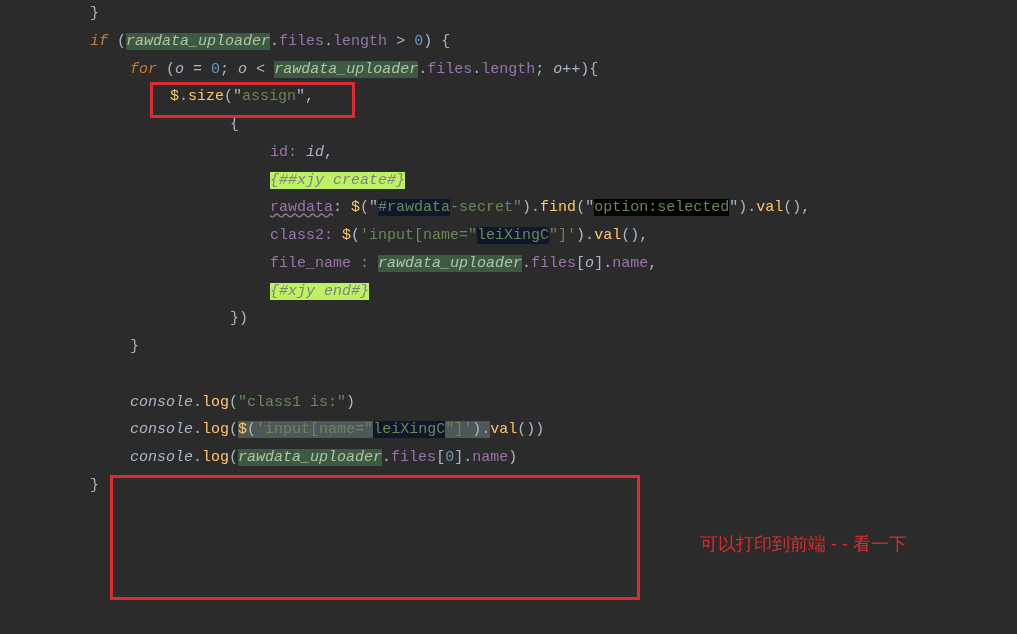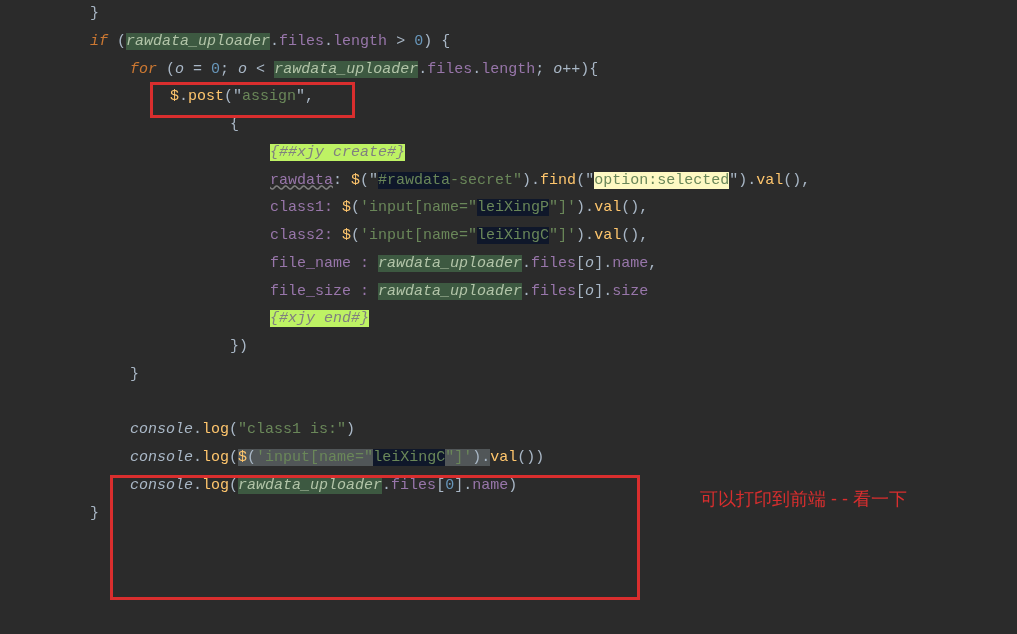--- a/index.html
+++ b/index.html
@@ -23,21 +23,21 @@
   .var  { background: #3d5941; color: #b2c4a8; font-style: italic; }
   .prop { color: #9876aa; }
   .num  { color: #6897bb; }
   .str  { color: #6a8759; }
   .strbg{ background: #0f172a; color: #6a8759; }
   .fn   { color: #ffc66d; }
   .pun  { color: #a9b7c6; }
   .glob { color: #a9b7c6; font-style: italic; }
   .dollar { color: #ffc66d; }
   .tpl  { background: #bef264; color: #808080; font-style: italic; }
-  .opt  { background: #fef9c3; color: #6a8759; }
+  .opt  { background: #000000; color: #6a8759; }
   .url  { color: #6a8759; text-decoration-style: wavy; text-decoration-color: #6a8759; }
 
   .red-box {
     position: absolute;
     border: 3px solid #d92e2e;
     pointer-events: none;
     z-index: 5;
   }
   .annotation {
     position: absolute;
@@ -51,36 +51,35 @@
 <body>
 
 <div class="code-area">
 
 <div class="line"><span class="pun" style="margin-left:40px">}</span></div>
 
 <div class="line"><span style="margin-left:40px"></span><span class="kw">if</span><span class="pun"> (</span><span class="var">rawdata_uploader</span><span class="pun">.</span><span class="prop">files</span><span class="pun">.</span><span class="prop">length</span><span class="pun"> &gt; </span><span class="num">0</span><span class="pun">) {</span></div>
 
 <div class="line"><span style="margin-left:80px"></span><span class="kw">for</span><span class="pun"> (</span><span class="glob">o</span><span class="pun"> = </span><span class="num">0</span><span class="pun">; </span><span class="glob">o</span><span class="pun"> &lt; </span><span class="var">rawdata_uploader</span><span class="pun">.</span><span class="prop">files</span><span class="pun">.</span><span class="prop">length</span><span class="pun">; </span><span class="glob">o</span><span class="pun">++){</span></div>
 
-<div class="line"><span style="margin-left:120px"></span><span class="dollar">$</span><span class="pun">.</span><span class="fn">post</span><span class="pun">("</span><span class="url">assign</span><span class="pun">",</span></div>
+<div class="line"><span style="margin-left:120px"></span><span class="dollar">$</span><span class="pun">.</span><span class="fn">size</span><span class="pun">("</span><span class="url">assign</span><span class="pun">",</span></div>
 
 <div class="line"><span style="margin-left:180px"></span><span class="pun">{</span></div>
 
+<div class="line"><span style="margin-left:220px"></span><span class="prop">id: </span><span class="glob">id</span><span class="pun">,</span></div>
 
 <div class="line"><span style="margin-left:220px"></span><span class="tpl">{##xjy create#}</span></div>
 
 <div class="line"><span style="margin-left:220px"></span><span class="prop" style="text-decoration:underline wavy #808080">rawdata</span><span class="pun">: </span><span class="dollar">$</span><span class="pun">("</span><span class="strbg">#rawdata</span><span class="str">-secret"</span><span class="pun">).</span><span class="fn">find</span><span class="pun">("</span><span class="opt">option:selected</span><span class="pun">").</span><span class="fn">val</span><span class="pun">(),</span></div>
 
-<div class="line"><span style="margin-left:220px"></span><span class="prop">class1: </span><span class="dollar">$</span><span class="pun">(</span><span class="str">'input[name="</span><span class="strbg">leiXingP</span><span class="str">"]'</span><span class="pun">).</span><span class="fn">val</span><span class="pun">(),</span></div>
 
 <div class="line"><span style="margin-left:220px"></span><span class="prop">class2: </span><span class="dollar">$</span><span class="pun">(</span><span class="str">'input[name="</span><span class="strbg">leiXingC</span><span class="str">"]'</span><span class="pun">).</span><span class="fn">val</span><span class="pun">(),</span></div>
 
 <div class="line"><span style="margin-left:220px"></span><span class="prop">file_name : </span><span class="var">rawdata_uploader</span><span class="pun">.</span><span class="prop">files</span><span class="pun">[</span><span class="glob">o</span><span class="pun">].</span><span class="prop">name</span><span class="pun">,</span></div>
 
-<div class="line"><span style="margin-left:220px"></span><span class="prop">file_size : </span><span class="var">rawdata_uploader</span><span class="pun">.</span><span class="prop">files</span><span class="pun">[</span><span class="glob">o</span><span class="pun">].</span><span class="prop">size</span></div>
 
 <div class="line"><span style="margin-left:220px"></span><span class="tpl">{#xjy end#}</span></div>
 
 <div class="line"><span style="margin-left:180px"></span><span class="pun">})</span></div>
 
 <div class="line"><span style="margin-left:80px"></span><span class="pun">}</span></div>
 
 <div class="line">&nbsp;</div>
 
 <div class="line"><span style="margin-left:80px"></span><span class="glob">console</span><span class="pun">.</span><span class="fn">log</span><span class="pun">(</span><span class="str">"class1 is:"</span><span class="pun">)</span></div>
@@ -89,13 +88,13 @@
 
 
 <div class="line"><span style="margin-left:80px"></span><span class="glob">console</span><span class="pun">.</span><span class="fn">log</span><span class="pun">(</span><span class="var">rawdata_uploader</span><span class="pun">.</span><span class="prop">files</span><span class="pun">[</span><span class="num">0</span><span class="pun">].</span><span class="prop">name</span><span class="pun">)</span></div>
 
 <div class="line"><span style="margin-left:40px"></span><span class="pun">}</span></div>
 
 </div>
 
 <div class="red-box" style="left:150px; top:82px; width:205px; height:36px;"></div>
 <div class="red-box" style="left:110px; top:475px; width:530px; height:125px;"></div>
-<div class="annotation" style="left:700px; top:483px;">可以打印到前端 - - 看一下</div>
+<div class="annotation" style="left:700px; top:528px;">可以打印到前端 - - 看一下</div>
 
 </body></html>

